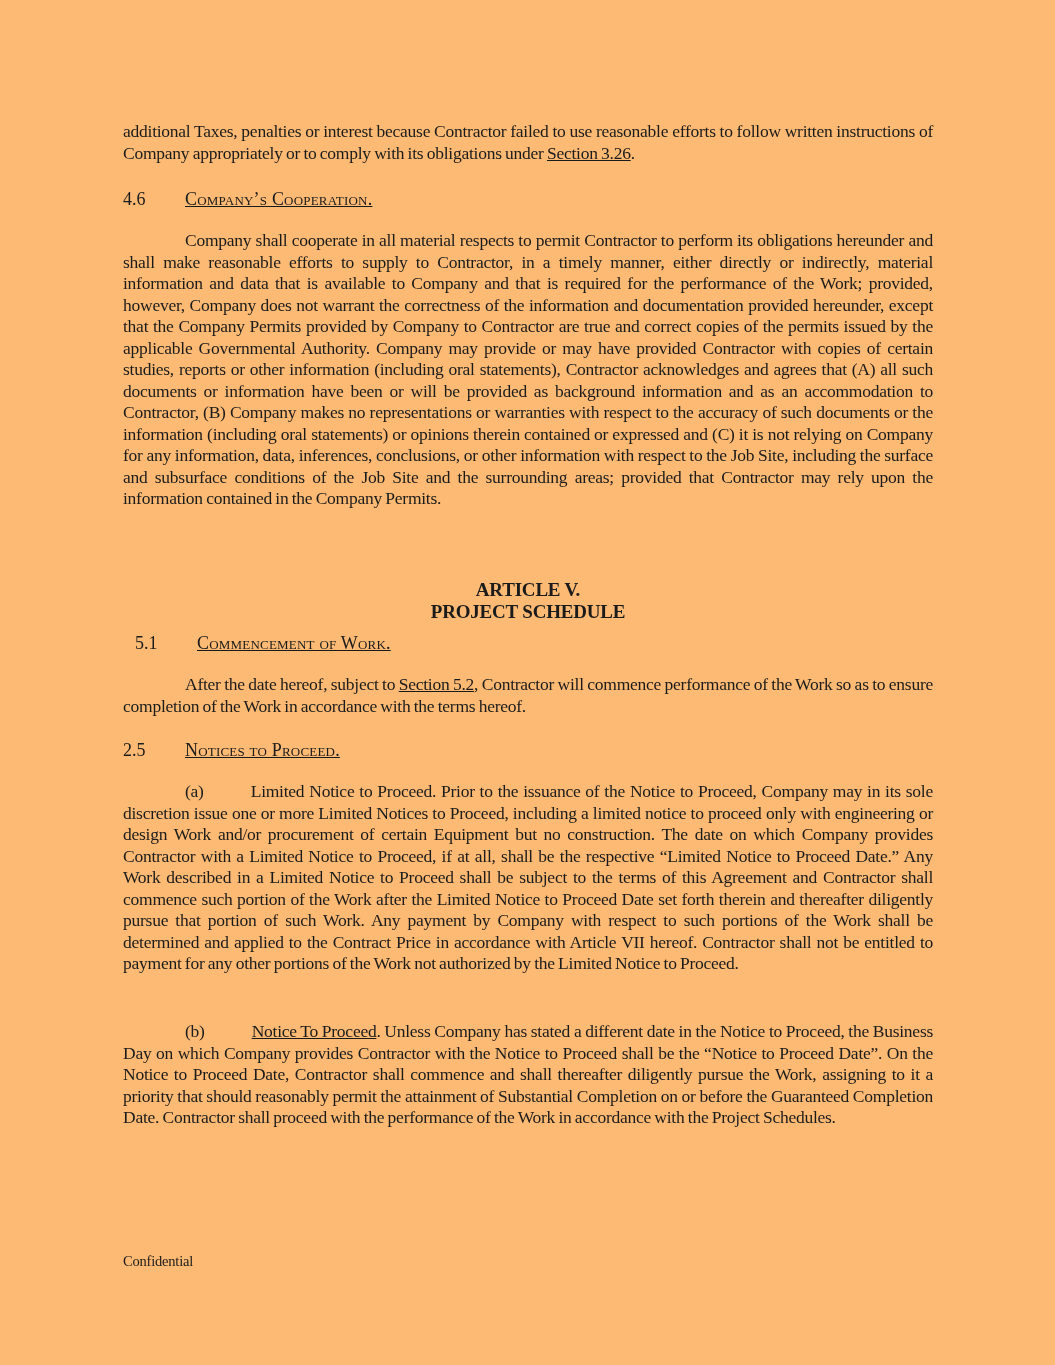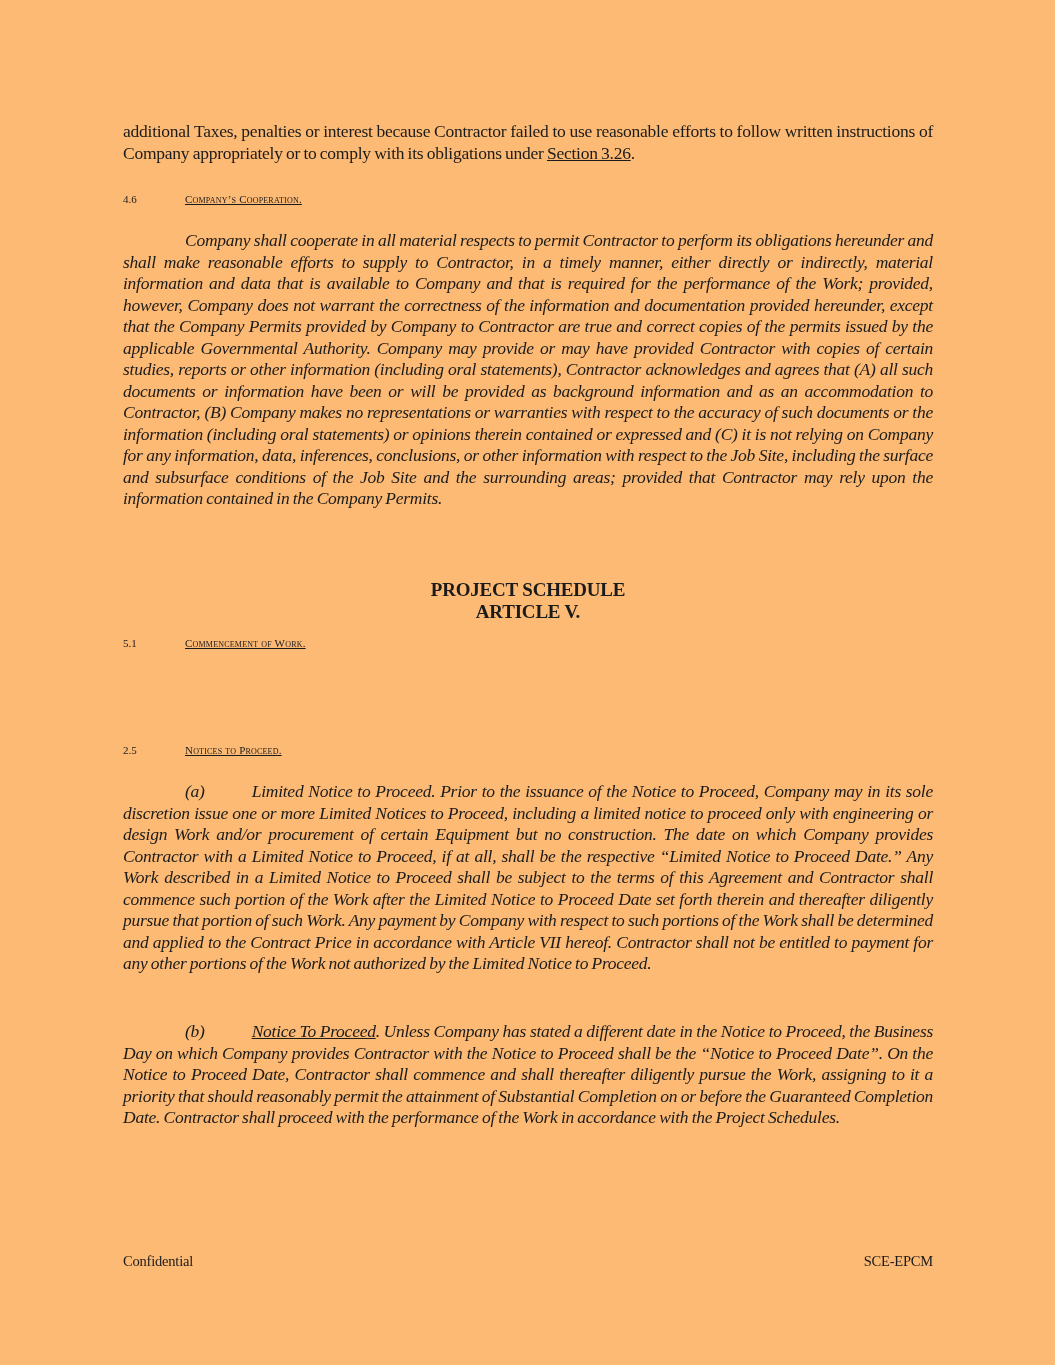--- a/index.html
+++ b/index.html
@@ -9,24 +9,24 @@
     font-family:"Liberation Serif","DejaVu Serif",serif;
     color:var(--text-color,#1b1b1b);
     -webkit-font-smoothing:antialiased;
   }
   .page{position:absolute;inset:0;overflow:hidden;background:#fdba74;}
   .block{position:absolute;left:123px;width:810px;}
   .body-text{
     font-size:17.5px;line-height:21.5px;text-align:justify;
     letter-spacing:-0.25px;word-spacing:-0.8px;
   }
-  .indent{text-indent:62px;font-style:italic;}
+  .indent{text-indent:62px;}
   .u{text-decoration:underline;}
   .tab{display:inline-block;width:47px;}
-  .sec-head{font-size:11px;line-height:21.5px;white-space:nowrap;}
+  .sec-head{font-size:18px;line-height:21.5px;white-space:nowrap;}
   .sec-num{display:inline-block;width:62px;letter-spacing:0;}
   .sec-title{
     font-variant:small-caps;text-decoration:underline;letter-spacing:0.2px;
   }
   .center-head{
     text-align:center;font-weight:bold;font-size:19px;line-height:22px;
     letter-spacing:-0.2px;
   }
   .footer-text{font-size:14.5px;line-height:19.5px;letter-spacing:-0.2px;}
   .footer-center{left:0;width:1055px;text-align:center;}
@@ -44,39 +44,39 @@
 
   <p class="block body-text" style="top:121px;margin:0;"><span>additional Taxes, penalties or interest because Contractor failed to use reasonable efforts to follow written instructions of Company appropriately or to comply with its obligations under </span><span class="u">Section 3.26</span><span>.</span></p>
 
   <div class="block sec-head" style="top:189px;">
     <span class="sec-num">4.6</span><span class="sec-title">Company’s Cooperation.</span>
   </div>
 
   <p class="block body-text indent" style="top:230px;margin:0;">Company shall cooperate in all material respects to permit Contractor to perform its obligations hereunder and shall make reasonable efforts to supply to Contractor, in a timely manner, either directly or indirectly, material information and data that is available to Company and that is required for the performance of the Work; provided, however, Company does not warrant the correctness of the information and documentation provided hereunder, except that the Company Permits provided by Company to Contractor are true and correct copies of the permits issued by the applicable Governmental Authority.  Company may provide or may have provided Contractor with copies of certain studies, reports or other information (including oral statements), Contractor acknowledges and agrees that (A) all such documents or information have been or will be provided as background information and as an accommodation to Contractor, (B) Company makes no representations or warranties with respect to the accuracy of such documents or the information (including oral statements) or opinions therein contained or expressed and (C) it is not relying on Company for any information, data, inferences, conclusions, or other information with respect to the Job Site, including the surface and subsurface conditions of the Job Site and the surrounding areas; provided that Contractor may rely upon the information contained in the Company Permits.</p>
 
   <div class="block center-head" style="top:579px;">
+    <div>ARTICLE V.</div>
     <div>PROJECT SCHEDULE</div>
-    <div>ARTICLE V.</div>
   </div>
 
-  <div class="block sec-head" style="top:633px;">
+  <div class="block sec-head" style="top:633px;margin-left:12px;">
     <span class="sec-num">5.1</span><span class="sec-title">Commencement of Work.</span>
   </div>
 
+  <p class="block body-text indent" style="top:674px;margin:0;"><span>After the date hereof, subject to </span><span class="u">Section 5.2</span><span>, Contractor will commence performance of the Work so as to ensure completion of the Work in accordance with the terms hereof.</span></p>
 
   <div class="block sec-head" style="top:740px;">
     <span class="sec-num">2.5</span><span class="sec-title">Notices to Proceed.</span>
   </div>
 
   <p class="block body-text indent" style="top:781px;margin:0;"><span>(a)</span><span class="tab"></span><span>Limited Notice to Proceed.  Prior to the issuance of the Notice to Proceed, Company may in its sole discretion issue one or more Limited Notices to Proceed, including a limited notice to proceed only with engineering or design Work and/or procurement of certain Equipment but no construction.  The date on which Company provides Contractor with a Limited Notice to Proceed, if at all, shall be the respective “Limited Notice to Proceed Date.”  Any Work described in a Limited Notice to Proceed shall be subject to the terms of this Agreement and Contractor shall commence such portion of the Work after the Limited Notice to Proceed Date set forth therein and thereafter diligently pursue that portion of such Work.  Any payment by Company with respect to such portions of the Work shall be determined and applied to the Contract Price in accordance with Article VII hereof.  Contractor shall not be entitled to payment for any other portions of the Work not authorized by the Limited Notice to Proceed.</span></p>
 
   <p class="block body-text indent" style="top:1021px;margin:0;"><span>(b)</span><span class="tab"></span><span class="u">Notice To Proceed</span><span>.  Unless Company has stated a different date in the Notice to Proceed, the Business Day on which Company provides Contractor with the Notice to Proceed shall be the “Notice to Proceed Date”.  On the Notice to Proceed Date, Contractor shall commence and shall thereafter diligently pursue the Work, assigning to it a priority that should reasonably permit the attainment of Substantial Completion on or before the Guaranteed Completion Date.  Contractor shall proceed with the performance of the Work in accordance with the Project Schedules.</span></p>
 
   <div class="block footer-text" style="top:1252px;">
     <div>Confidential</div>
   </div>
 
 
   <div class="block footer-text footer-right" style="top:1252px;">
-    <div>SCE-EPCM</div>
   </div>
 
 </div>
 
 </body></html>

